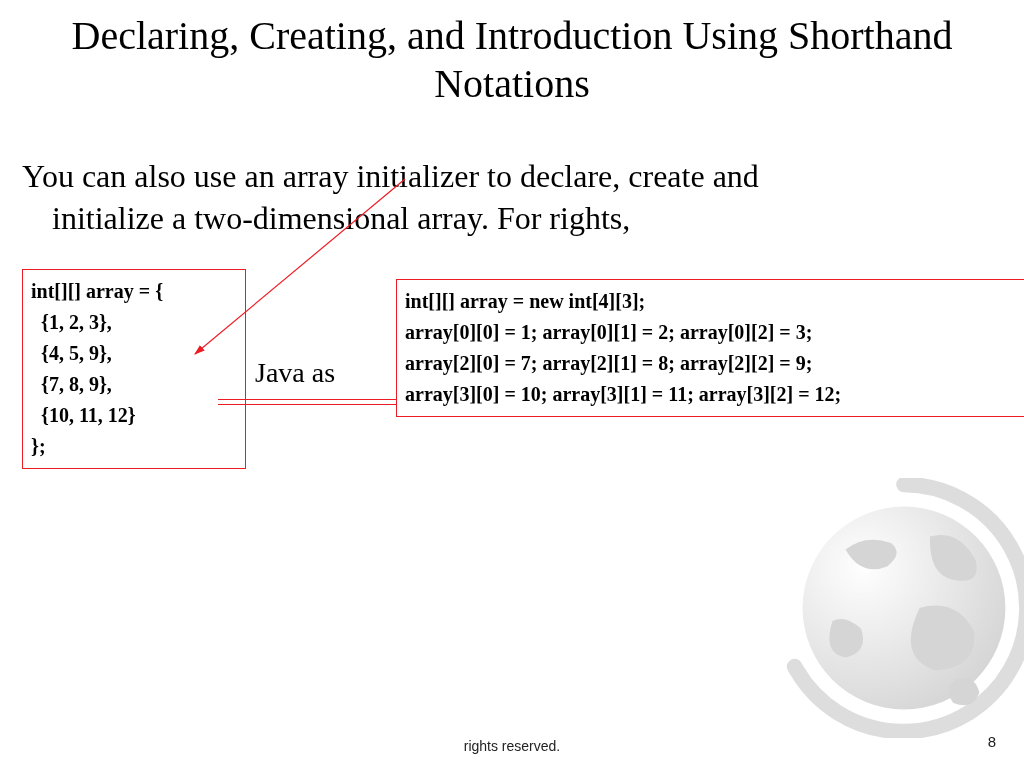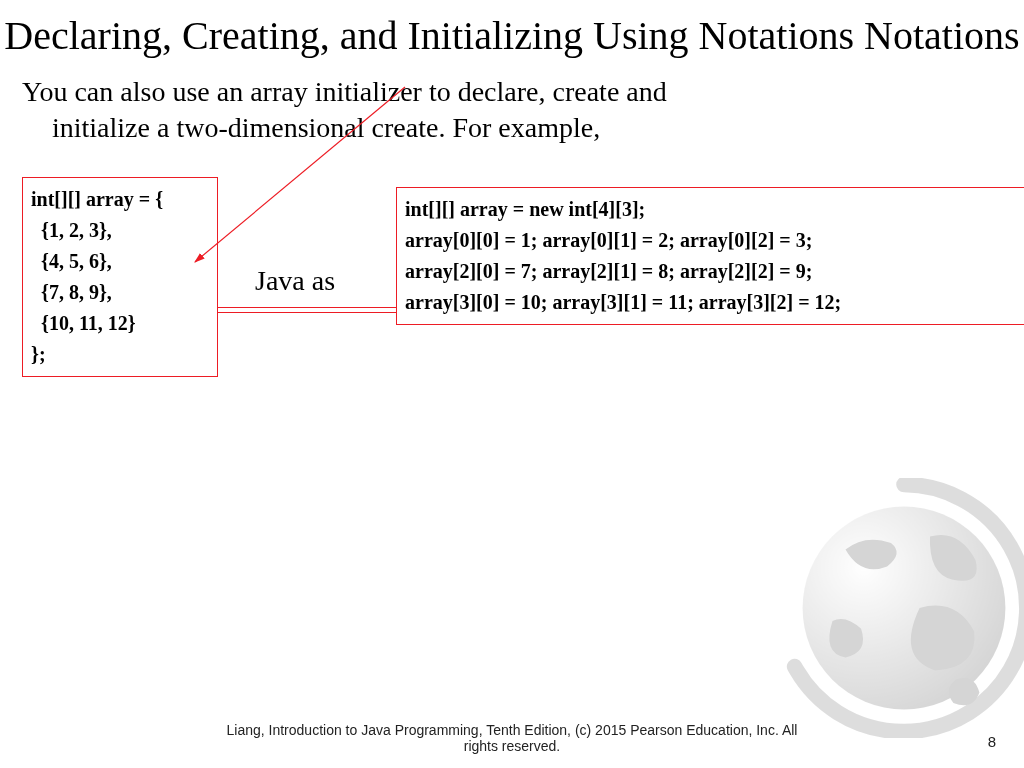--- a/index.html
+++ b/index.html
@@ -13,22 +13,22 @@
     }
     .title {
       font-size: 40px;
       text-align: center;
       margin-top: 12px;
       line-height: 1.2;
       font-weight: normal;
       color: #000;
     }
     .body-text {
-      font-size: 28px;
-      margin: 14px 22px 0 22px;
+      font-size: 32px;
+      margin: 48px 22px 0 22px;
       line-height: 1.3;
       color: #000;
     }
     .body-text .indent {
       padding-left: 30px;
       display: block;
     }
     .code-area {
       position: relative;
       margin-top: 30px;
@@ -40,21 +40,21 @@
       font-weight: bold;
       font-size: 20px;
       line-height: 1.55;
       padding: 6px 8px;
       color: #000;
     }
     .code-box .line { white-space: pre; }
     .code-left {
       left: 22px;
       top: 0px;
-      width: 196px;
+      width: 224px;
     }
     .code-right {
       left: 396px;
       top: 10px;
       width: 676px;
     }
     .same-as {
       position: absolute;
       left: 255px;
       top: 88px;
@@ -99,42 +99,42 @@
       right: 28px;
       bottom: 18px;
       font-family: Arial, sans-serif;
       font-size: 15px;
       color: #222;
     }
   </style>
 </head>
 <body>
 
-<h1 class="title">Declaring, Creating, and Initializing Using Notations Notations</h1>
+<h1 class="title">Declaring, Creating, and Introduction Using Shorthand Notations</h1>
 
 <div class="body-text">
   <span>You can also use an array initializer to declare, create and</span>
-  <span class="indent">initialize a two-dimensional create. For example,</span>
+  <span class="indent">initialize a two-dimensional array. For rights,</span>
 </div>
 
 <div class="code-area">
 
   <svg class="arrow-svg" style="left:185px; top:-95px;" width="230" height="190">
     <defs>
       <marker id="ah" markerWidth="10" markerHeight="10" refX="8" refY="3" orient="auto">
         <path d="M0,0 L0,6 L9,3 z" fill="#ed1c24"></path>
       </marker>
     </defs>
     <line x1="220" y1="5" x2="10" y2="180" stroke="#ed1c24" stroke-width="1.2" marker-end="url(#ah)"></line>
   </svg>
 
   <div class="code-box code-left">
     <div class="line">int[][] array = {</div>
     <div class="line">  {1, 2, 3},</div>
-    <div class="line">  {4, 5, 6},</div>
+    <div class="line">  {4, 5, 9},</div>
     <div class="line">  {7, 8, 9},</div>
     <div class="line">  {10, 11, 12}</div>
     <div class="line">};</div>
   </div>
 
   <div class="same-as">Java as</div>
   <div class="dbl-line"></div>
 
   <div class="code-box code-right">
     <div class="line">int[][] array = new int[4][3];</div>
@@ -150,17 +150,17 @@
       <stop offset="0%" stop-color="#fff"></stop>
       <stop offset="100%" stop-color="#696969"></stop>
     </radialGradient>
   </defs>
   <path d="M100 5 A95 95 0 1 1 99 5" fill="none" stroke="#888" stroke-width="12" stroke-linecap="round" stroke-dasharray="400 200"></path>
   <circle cx="100" cy="100" r="78" fill="url(#gg)"></circle>
   <path d="M55 55 q15 -12 35 -5 q10 8 -3 18 q-20 8 -32 -13z M120 45 q22 -6 35 18 q5 20 -18 15 q-18 -4 -17 -33z M45 110 q10 -5 22 6 q6 18 -12 22 q-18 -3 -10 -28z M112 100 q28 -8 42 18 q3 28 -30 30 q-30 -10 -12 -48z M140 155 q14 -5 18 10 q-5 14 -20 8 q-8 -10 2 -18z" fill="#6a6a6a"></path>
 </svg>
 
 <div class="footer">
-  <span>Liang, Introduction to Java Programming, Tenth Edition, (c) 2015 Pearson Education, Inc. All</span><br>
+  <br>
   <span>rights reserved.</span>
 </div>
 
 <div class="page-num">8</div>
 
 </body></html>

